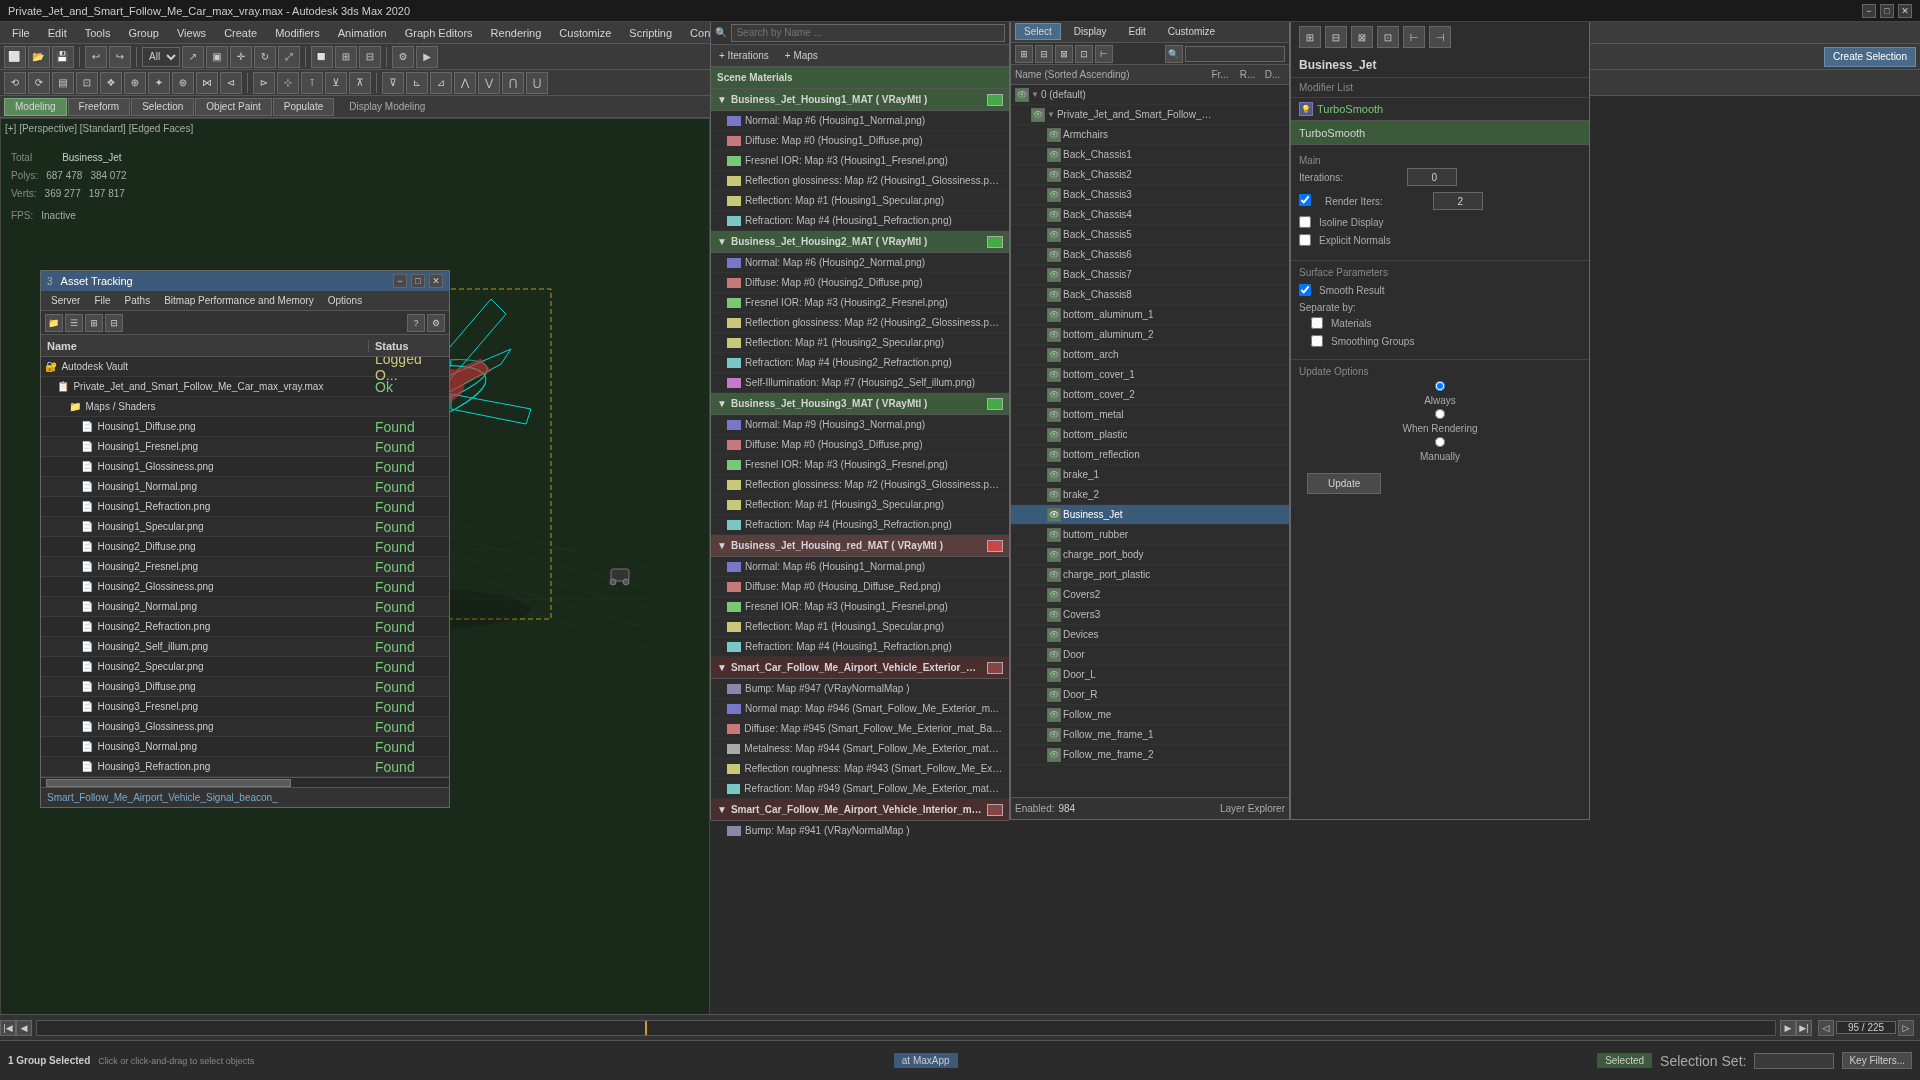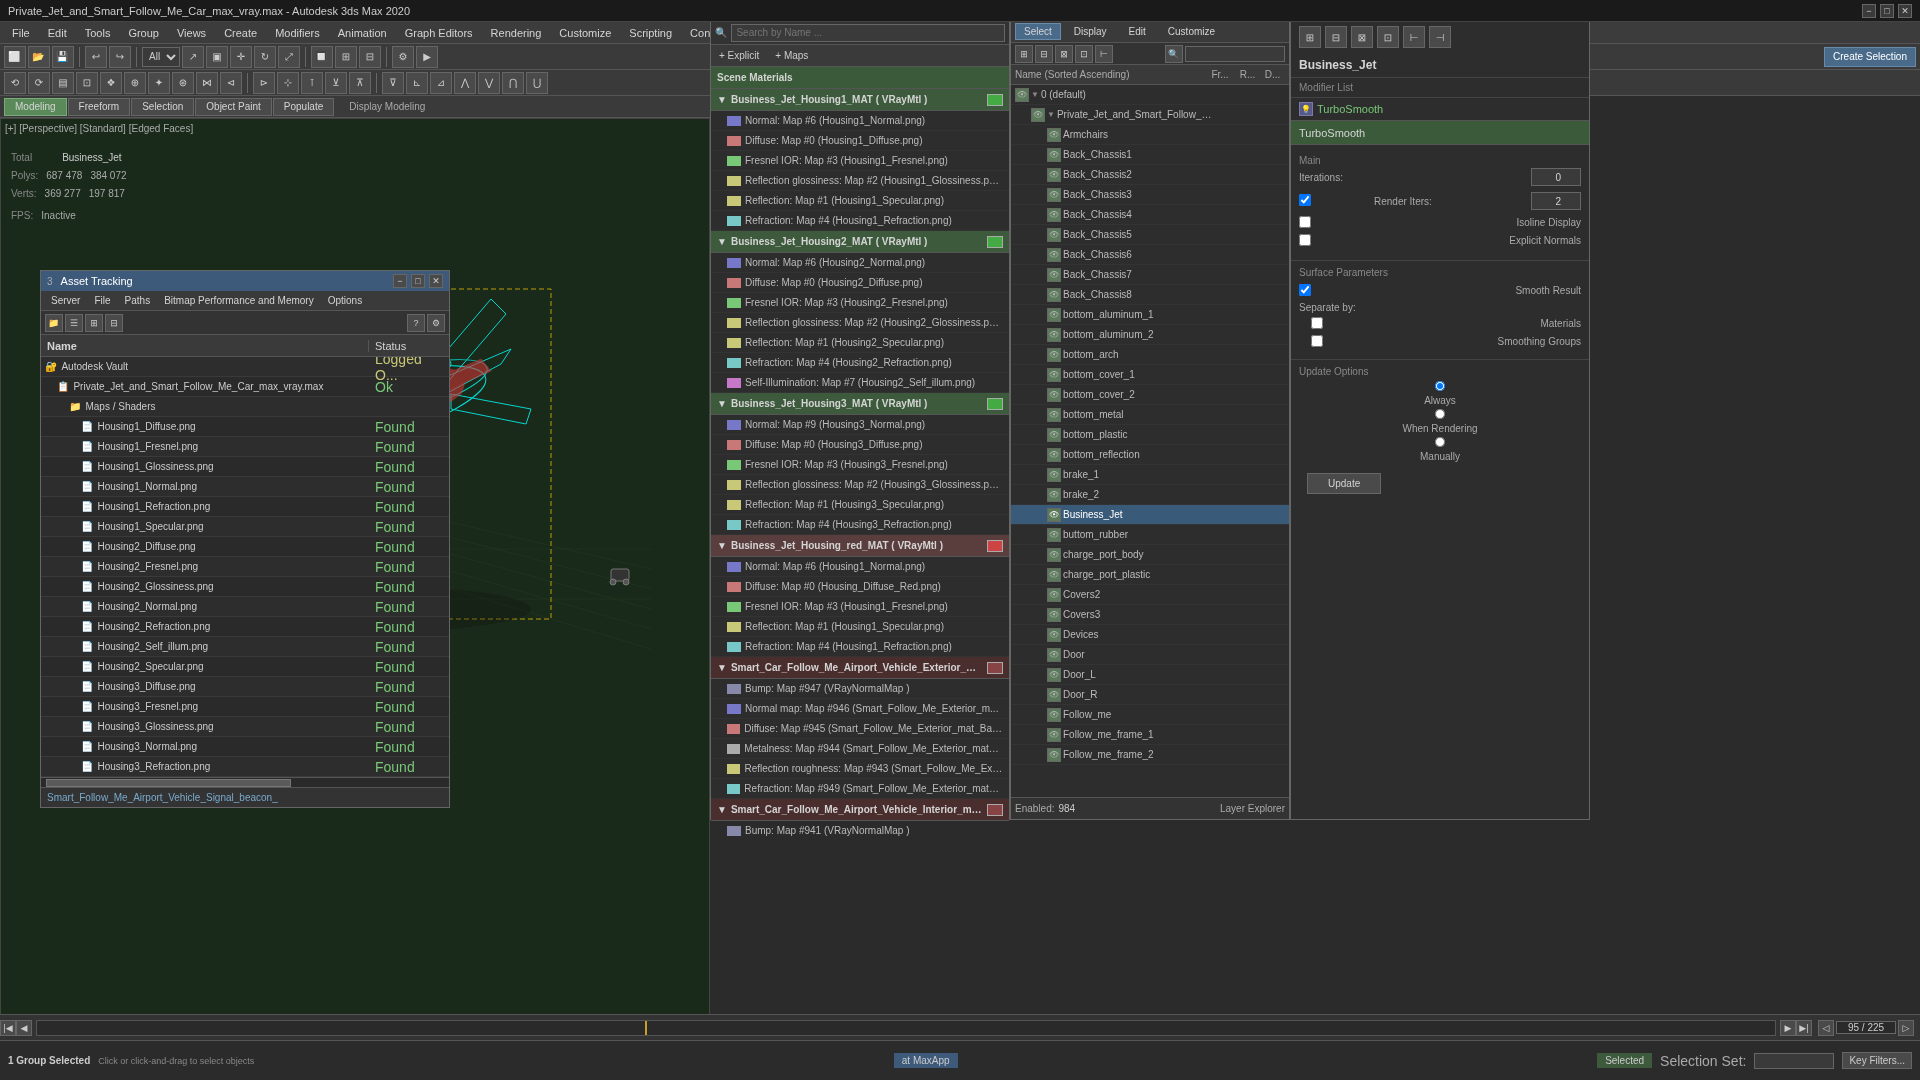--- a/index.html
+++ b/index.html
@@ -288,21 +288,21 @@
       padding: 0 6px;
       font-size: 11px;
       font-weight: bold;
       color: #d4d4d4;
       border-right: 1px solid #555;
     }
     .asset-col-status {
       width: 80px;
       padding: 0 6px;
       font-size: 11px;
-      font-weight: normal;
+      font-weight: bold;
       color: #d4d4d4;
     }
     .asset-table-body { overflow-y: auto; max-height: 420px; }
     .asset-row {
       height: 20px;
       display: flex;
       align-items: center;
       border-bottom: 1px solid #3a3a3a;
     }
     .asset-row:nth-child(even) { background: #2a2a2a; }
@@ -571,22 +571,21 @@
       color: #d4d4d4;
       border-bottom: 1px solid #555;
     }
     .mod-params {
       padding: 8px;
     }
     .mod-param-row {
       display: flex;
       align-items: center;
       margin-bottom: 6px;
-      gap: 20px;
-      justify-content: space-between;
+      gap: 8px;
     }
     .mod-param-label { font-size: 10px; color: #aaa; width: 100px; }
     .mod-param-input {
       width: 50px;
       height: 18px;
       background: #3a3a3a;
       border: 1px solid #666;
       color: #d4d4d4;
       font-size: 10px;
       padding: 0 4px;
@@ -1026,21 +1025,21 @@
     <span class="mat-title-text">Material/Map Browser</span>
     <div class="mat-win-btn">−</div>
     <div class="mat-win-btn">□</div>
     <div class="mat-win-btn">✕</div>
   </div>
   <div class="mat-search">
     <span style="font-size:10px; color:#888; margin-right:4px;">🔍</span>
     <input type="text" style="flex: 1 1 0%; height: 18px; background: rgb(58, 58, 58); border: 1px solid rgb(102, 102, 102); color: rgb(212, 212, 212); font-size: 10px; padding: 0px 4px;" placeholder="Search by Name ...">
   </div>
   <div class="mat-nav">
-    <span class="mat-nav-item">+ Explicit</span>
+    <span class="mat-nav-item">+ Iterations</span>
     <span style="width:8px;"></span>
     <span class="mat-nav-item">+ Maps</span>
   </div>
 
   <div style="height:22px; background:#3a5a3a; display:flex; align-items:center; padding:0 6px; font-size:10px; font-weight:bold; color:#d4d4d4; border-bottom:1px solid #555; cursor:pointer;">
     <span>Scene Materials</span>
   </div>
   <div class="mat-tree" id="mat-tree" style="overflow-y:auto; max-height:750px;">
   <div class="mat-section-header green">
         <span>▼</span>

